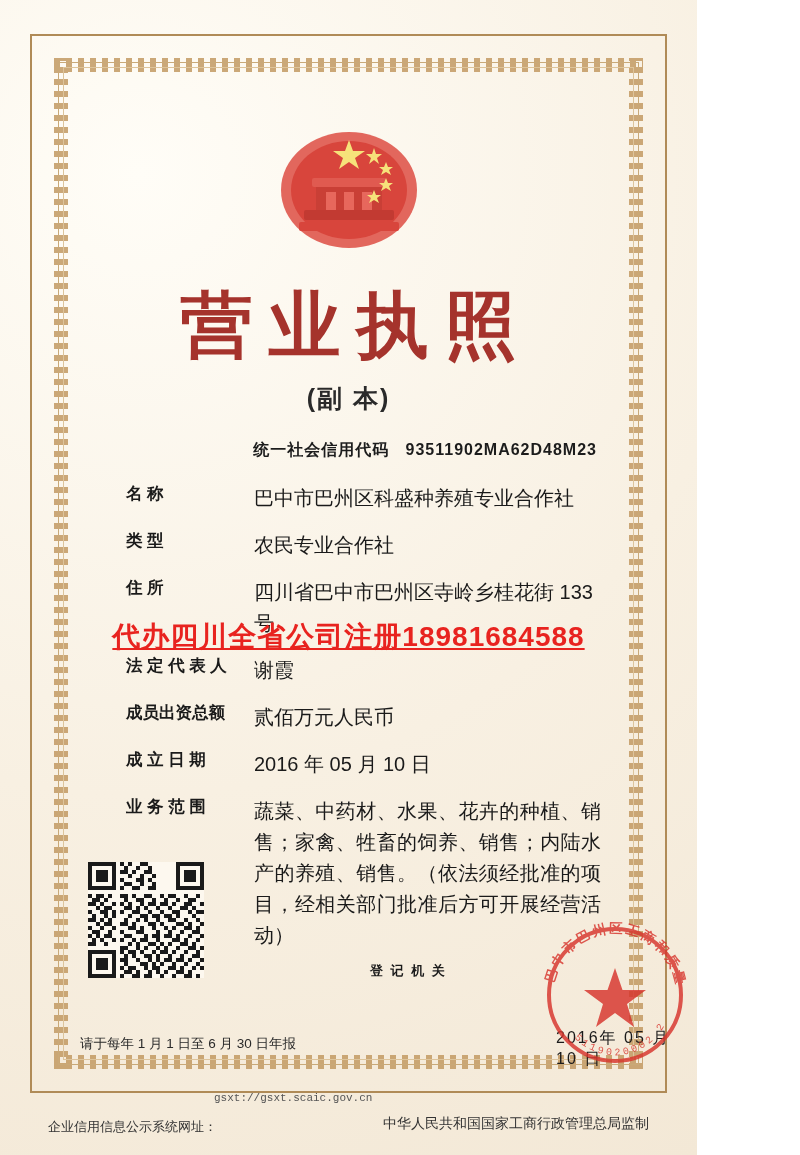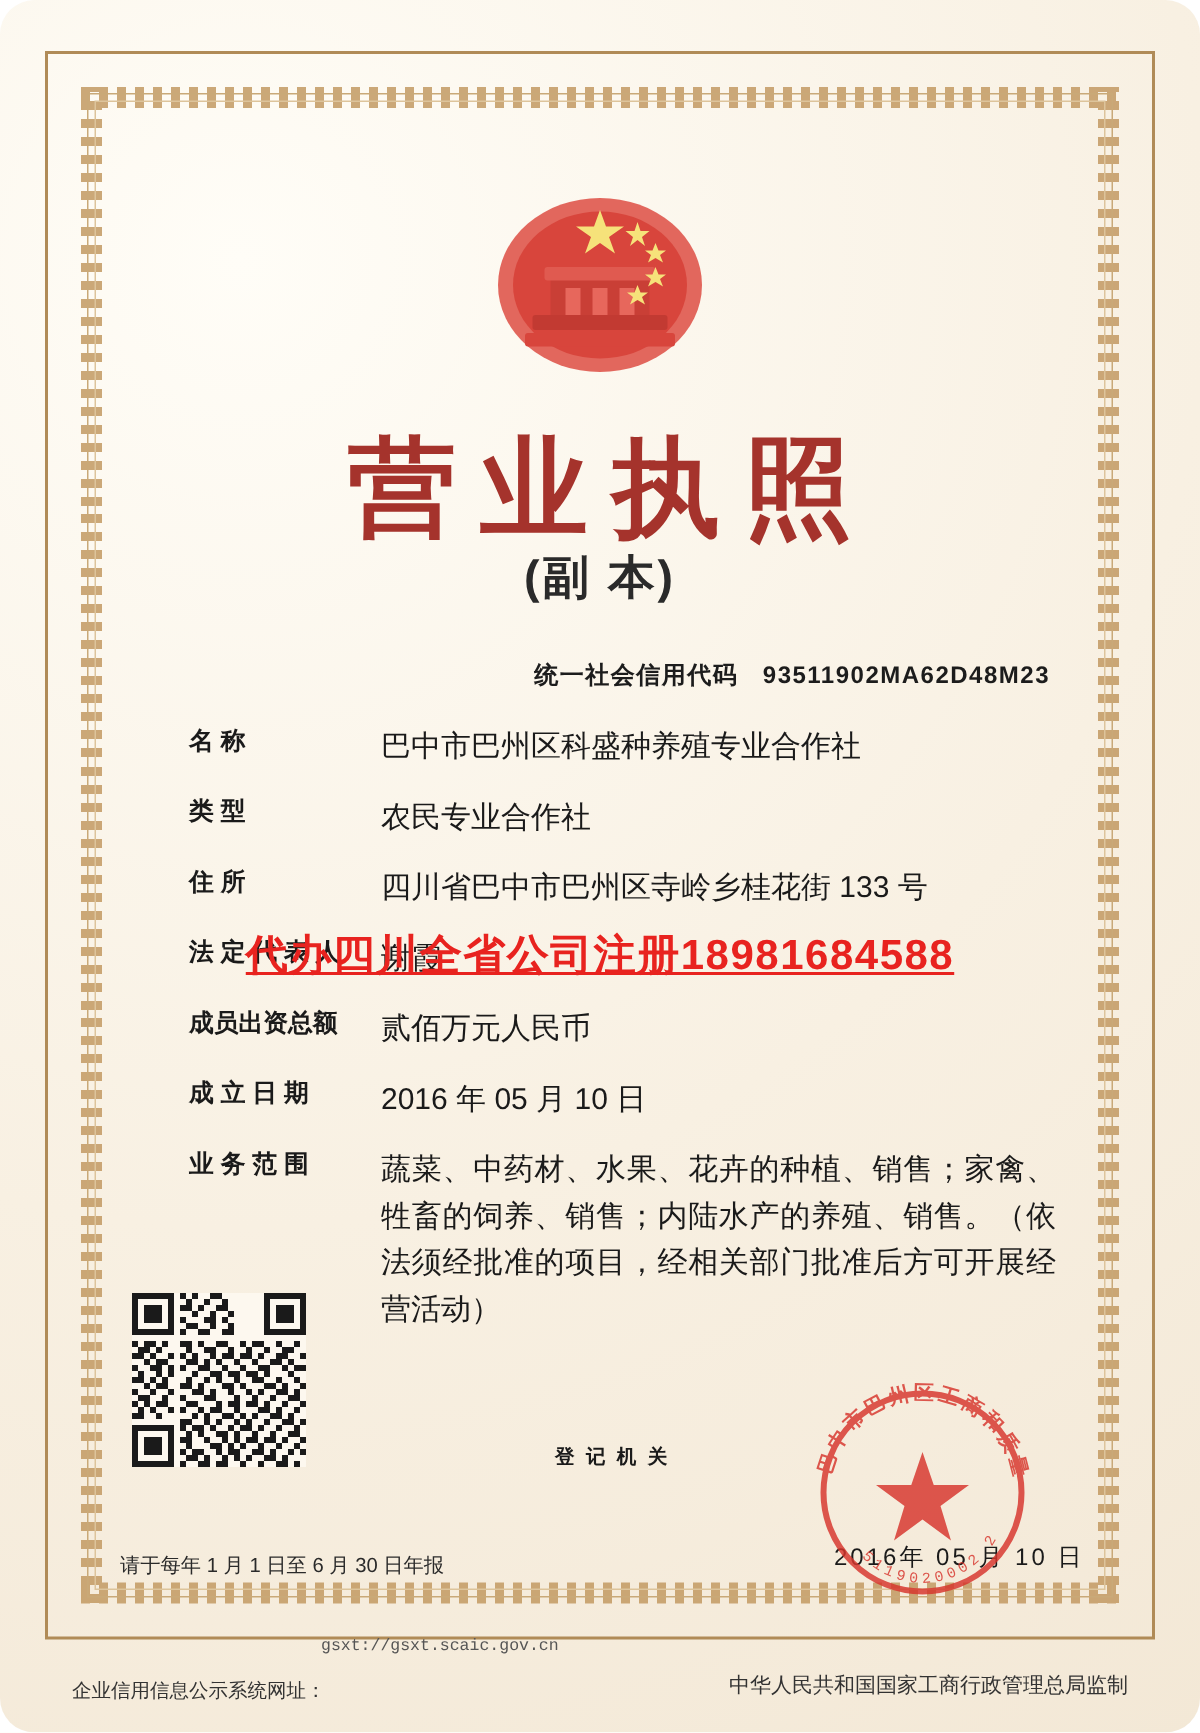--- a/index.html
+++ b/index.html
@@ -8,26 +8,25 @@
     background: #ffffff;
   }
   body {
     width: 800px;
     height: 1155px;
     font-family: "Liberation Sans", sans-serif;
     overflow: hidden;
   }
   .page {
     position: relative;
-    width: 800px;
+    width: 697px;
     height: 1155px;
     background: #fdf8ef;
     background-image:
       radial-gradient(circle at 20% 15%, #fffdf7 0%, #f8f0e2 55%, #f3e8d6 100%);
-    border-radius: 23px;
   }
   
   .frame-outer {
     position: absolute;
     left: 30px;
     top: 34px;
     right: 30px;
     bottom: 62px;
     border: 2px solid #b08b57;
   }
@@ -80,23 +79,23 @@
     font-family: "DejaVu Sans", "Liberation Sans", sans-serif;
     font-size: 72px;
     font-weight: bold;
     letter-spacing: 16px;
     color: #a5332c;
     text-indent: 16px;
   }
   .subtitle {
     position: absolute;
     left: 0; right: 0;
-    top: 364px;
+    top: 382px;
     text-align: center;
-    font-size: 31px;
+    font-size: 25px;
     font-weight: bold;
     color: #2a2a2a;
     letter-spacing: 2px;
   }
   .credit-code {
     position: absolute;
     right: 100px;
     top: 440px;
     font-size: 16px;
     font-weight: bold;

